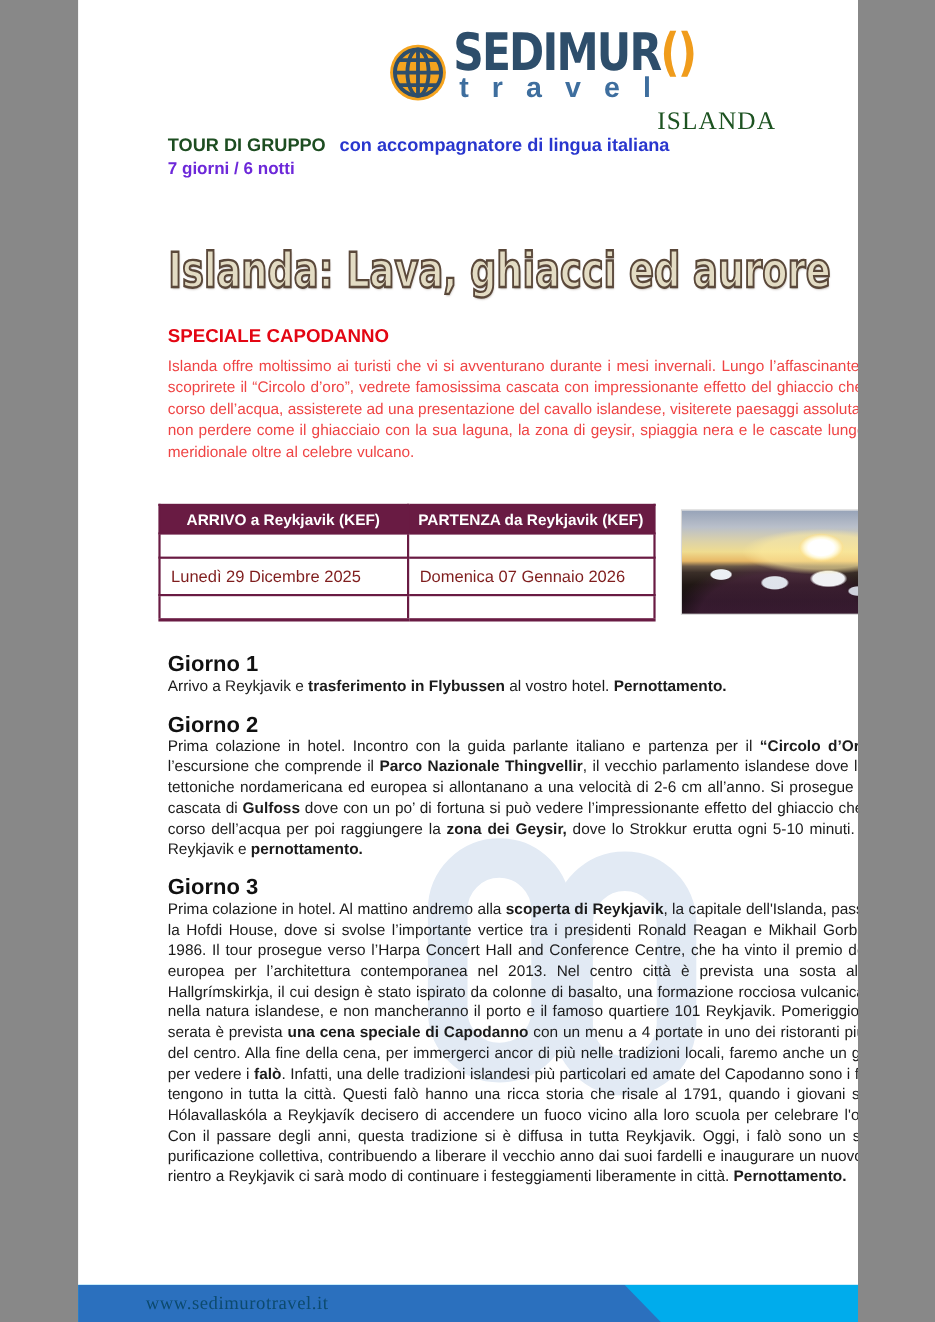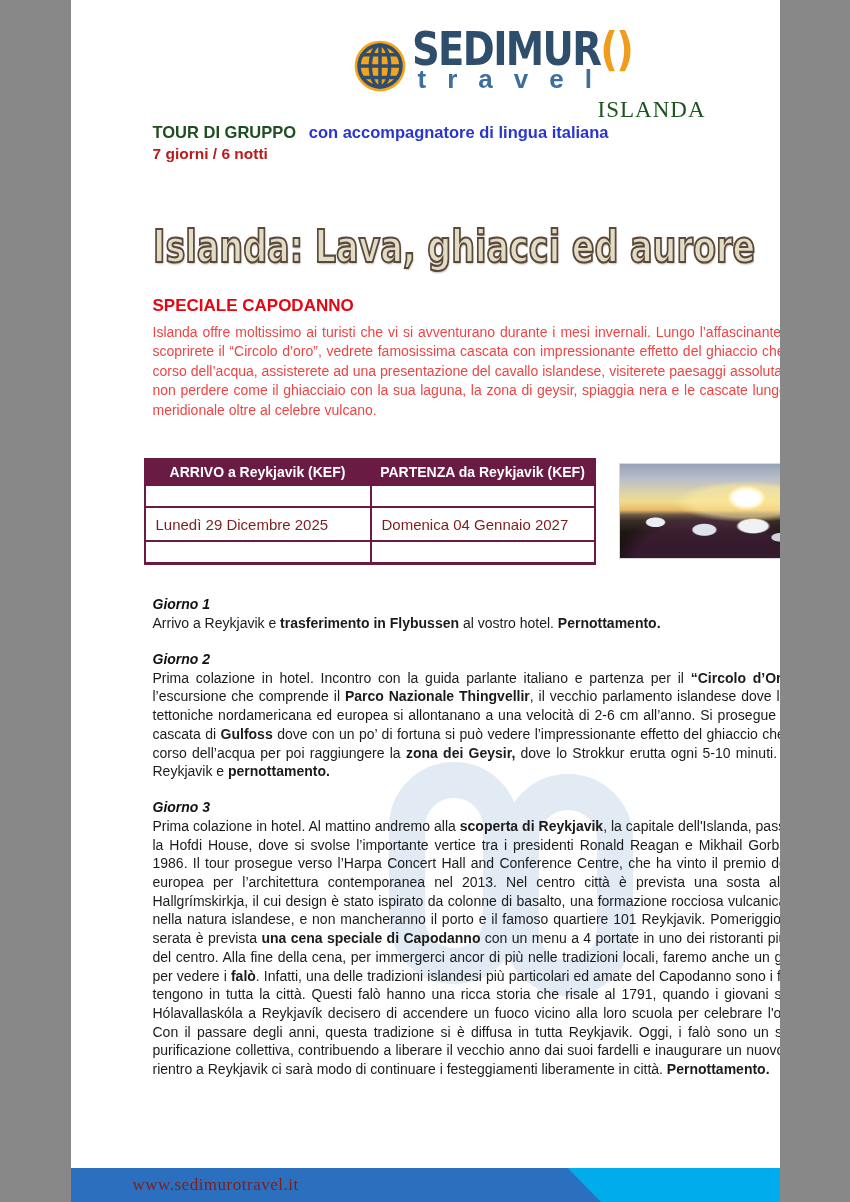--- a/index.html
+++ b/index.html
@@ -33,21 +33,21 @@
 
   
   .region {
     position:absolute; top:97px; right:74px; z-index:1;
     font-family:"Liberation Serif",serif; font-weight:normal; font-size:23px;
     color:#1D5321; letter-spacing:1px;
   }
   .tour-line { position:absolute; left:82px; top:123px; z-index:1; font-size:16.5px; white-space:nowrap; }
   .tour-type { font-weight:bold; color:#1D4D21; }
   .tour-sub  { font-weight:bold; color:#2936CE; margin-left:8px; }
-  .duration  { position:absolute; left:82px; top:145px; z-index:1; font-weight:bold; font-size:15.5px; color:#b91c1c; }
+  .duration  { position:absolute; left:82px; top:145px; z-index:1; font-weight:bold; font-size:15.5px; color:#6d28d9; }
 
   
   .hero-title {
     position:absolute; left:82px; top:221px; z-index:1;
     font-family:"DejaVu Sans",sans-serif; font-weight:bold; font-size:44px;
     color:#E3DCC4; -webkit-text-stroke:2.2px #5A483A;
     text-shadow:1px 2px 2px rgba(90,72,58,.35);
     white-space:nowrap; display:inline-block; transform:scaleX(.76); transform-origin:0 0;
   }
   .hero-subtitle {
@@ -85,30 +85,30 @@
       radial-gradient(ellipse 26px 12px at 60% 66%, rgba(250,252,255,.95) 0 55%, rgba(250,252,255,0) 66%),
       radial-gradient(ellipse 18px 9px at 84% 60%, rgba(240,246,255,.9) 0 55%, rgba(240,246,255,0) 66%),
       radial-gradient(ellipse 14px 7px at 72% 78%, rgba(235,242,252,.85) 0 55%, rgba(235,242,252,0) 66%),
       radial-gradient(ellipse 120px 60px at 40% 100%, rgba(90,40,80,.45) 0 60%, rgba(90,40,80,0) 80%),
       linear-gradient(#97A3B8 0%, #B9BFCA 16%, #DCD2A8 30%, #EFDC90 40%, #E8B866 49%, #6B5A48 54%, #3A2E28 60%, #201714 72%, #150E10 88%, #1B1016 100%);
   }
 
   
   .days { position:absolute; left:82px; top:595px; width:688px; z-index:1; }
   .day { margin:0 0 17px 0; }
-  .day h3 { margin:0; font-size:14px; font-weight:bold; color:#111; line-height:19px;font-style:italic; }
+  .day h3 { margin:0; font-size:20px; font-weight:bold; color:#111; line-height:19px; }
   .day p  { margin:0; font-size:14px; line-height:18.7px; text-align:justify; color:#1B1B1B; }
 
   
   .footer { position:absolute; left:0; bottom:0; width:850px; height:34px; z-index:1; background:#00ACEC; }
   .footer-left { position:absolute; left:0; top:0; width:100%; height:100%; background:#2B70BE;
     clip-path:polygon(0 0, 58.5% 0, 62.4% 100%, 0 100%); }
   .footer-url {
     position:absolute; left:62px; top:50%; transform:translateY(-50%);
-    color:#7f1d1d; font-family:"Liberation Serif",serif; font-size:17px; letter-spacing:.5px;
+    color:#0c4a6e; font-family:"Liberation Serif",serif; font-size:17px; letter-spacing:.5px;
   }
 </style>
 </head>
 <body>
 
 <div class="page">
 
   <div class="watermark">
     <i class="wm l"></i>
     <i class="wm r"></i>
@@ -152,21 +152,21 @@
         <tr>
       <th class="c1">ARRIVO a Reykjavik (KEF)</th>
       <th class="c2">PARTENZA da Reykjavik (KEF)</th>
     </tr>
     <tr class="empty">
           <td></td>
           <td></td>
         </tr>
     <tr class="dates">
       <td>Lunedì 29 Dicembre 2025</td>
-      <td>Domenica 04 Gennaio 2027</td>
+      <td>Domenica 07 Gennaio 2026</td>
     </tr>
     <tr class="empty last">
           <td></td>
           <td></td>
         </tr>
   </tbody>
     </table>
 
   <div class="photo"></div>
 

